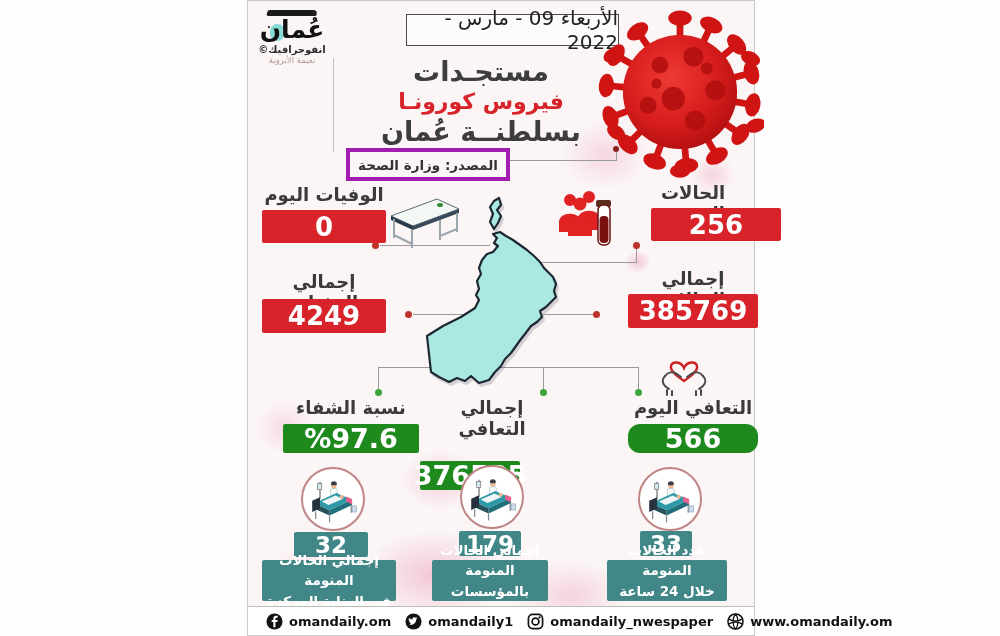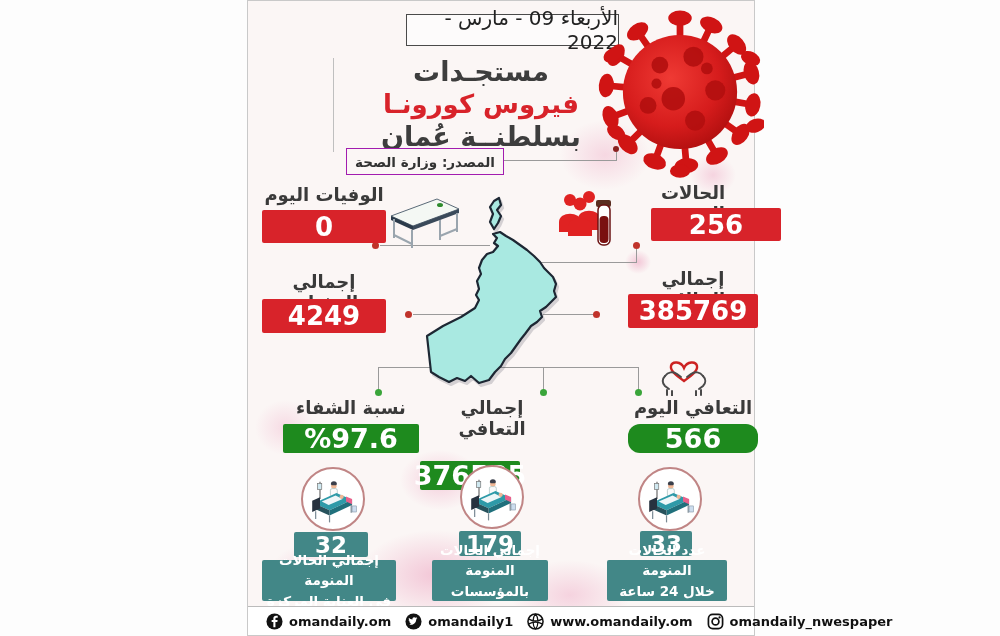--- a/index.html
+++ b/index.html
@@ -18,25 +18,25 @@
         display:flex;align-items:center;justify-content:center;}
   .vbox.red{background:#d8232a;font-size:26px;}
   .vbox.green{background:#1e8a1e;font-size:27px;}
   .vbox.teal{background:#428787;font-size:23px;}
   .tlabel{background:#428787;color:#fff;font-weight:bold;font-size:13.5px;
           text-align:center;direction:rtl;line-height:1.5;border-radius:2px;
           display:flex;flex-direction:column;justify-content:center;}
   .datebox{border:1px solid #4a4a4a;background:rgba(255,255,255,.6);
            display:flex;align-items:center;justify-content:center;
            font-size:20px;color:#222;direction:rtl;font-weight:500;}
-  .srcbox{border:1px solid #a21caf;background:#fbf6f5;display:flex;align-items:center;
+  .srcbox{border:4px solid #a21caf;background:#fbf6f5;display:flex;align-items:center;
           justify-content:center;font-size:13.5px;font-weight:bold;color:#333;direction:rtl;}
   .title{direction:rtl;text-align:center;font-weight:bold;color:#3d3d3d;}
   .t1{font-size:27px;letter-spacing:1px;}
-  .t2{font-size:26px;color:#d8232a;margin-top:2px;}
+  .t2{font-size:22px;color:#d8232a;margin-top:2px;}
   .t3{font-size:27px;margin-top:2px;}
   .circ{border:2px solid #c08585;background:#fff;border-radius:50%;
         display:flex;align-items:center;justify-content:center;}
   .footer{left:248px;top:606px;width:506px;height:29px;background:#fff;
           border-top:1px solid #bbb;display:flex;align-items:center;padding:0 18px;
           box-sizing:border-box;gap:14px;}
   .social{display:flex;align-items:center;gap:6px;font-size:13px;font-weight:bold;color:#111;}
   .logo{text-align:center;color:#111;}
   .logo .word{font-size:25px;font-weight:bold;position:relative;z-index:1;line-height:1.05;}
   .logo .brush{width:50px;height:6px;background:#1a1a1a;border-radius:3px 6px 2px 3px;
@@ -54,20 +54,27 @@
 
   <div class="abs blob" style="left:560px;top:120px;width:90px;height:70px;background:radial-gradient(closest-side,rgba(240,178,202,.45),rgba(240,178,202,0));"></div>
   <div class="abs blob" style="left:690px;top:155px;width:46px;height:40px;background:radial-gradient(closest-side,rgba(240,178,202,.5),rgba(240,178,202,0));"></div>
   <div class="abs blob" style="left:625px;top:250px;width:26px;height:24px;background:radial-gradient(closest-side,rgba(236,160,190,.55),rgba(236,160,190,0));"></div>
   <div class="abs blob" style="left:255px;top:400px;width:60px;height:55px;background:radial-gradient(closest-side,rgba(240,178,202,.4),rgba(240,178,202,0));"></div>
   <div class="abs blob" style="left:400px;top:450px;width:80px;height:60px;background:radial-gradient(closest-side,rgba(238,168,196,.5),rgba(238,168,196,0));"></div>
   <div class="abs blob" style="left:360px;top:530px;width:150px;height:90px;background:radial-gradient(closest-side,rgba(236,160,190,.55),rgba(236,160,190,0));"></div>
   <div class="abs blob" style="left:510px;top:560px;width:120px;height:70px;background:radial-gradient(closest-side,rgba(238,168,196,.45),rgba(238,168,196,0));"></div>
   <div class="abs blob" style="left:270px;top:545px;width:70px;height:60px;background:radial-gradient(closest-side,rgba(238,168,196,.4),rgba(238,168,196,0));"></div>
 
+  <div class="abs logo" style="left:256px;top:10px;width:72px;">
+    <div class="tealdrop"></div>
+    <div class="brush"></div>
+    <div class="word">عُمان</div>
+    <div class="s1">انفوجرافيك©</div>
+    <div class="s2">نعيمة الأبروية</div>
+  </div>
 
   <div class="abs datebox" style="left:406px;top:14px;width:211px;height:30px;">
     <span>الأربعاء 09 - مارس - 2022</span>
   </div>
 
   <div class="abs line" style="left:333px;top:58px;width:1px;height:94px;background:#bfbfbf;"></div>
   <div class="abs title" style="left:346px;top:56px;width:270px;">
     <div class="t1">مستجـدات</div>
     <div class="t2">فيروس كورونـا</div>
     <div class="t3">بسلطنــة عُمان</div>
@@ -324,27 +331,27 @@
     </div>
     <div class="social">
       <svg width="17" height="17" viewBox="0 0 18 18">
         <circle cx="9" cy="9" r="8.5" fill="#111"></circle>
         <path d="M4.5,11.8 C5.6,12.5 7,12.6 8.3,12.1 C10.8,11.2 12,8.9 11.8,6.9 C12.3,6.6 12.8,6.1 13.1,5.5 C12.7,5.7 12.2,5.8 11.8,5.8 C12.3,5.5 12.6,5.1 12.8,4.5 C12.3,4.8 11.8,5 11.2,5.1 C10.3,4.1 8.7,4.3 8.1,5.4 C7.9,5.9 7.8,6.4 7.9,6.9 C6.3,6.8 5.1,6.1 4.2,5 C3.7,6 3.9,7.1 4.9,7.8 C4.5,7.8 4.2,7.7 3.9,7.5 C3.9,8.6 4.7,9.4 5.7,9.7 C5.4,9.8 5,9.8 4.7,9.7 C5,10.6 5.8,11.2 6.8,11.2 C6.1,11.7 5.3,11.9 4.5,11.8 Z" fill="#fff"></path>
       </svg>
       <span>omandaily1</span>
     </div>
     <div class="social">
       <svg width="17" height="17" viewBox="0 0 18 18">
-        <circle cx="9" cy="9" r="8" fill="none" stroke="#111" stroke-width="1.6"></circle>
-        <path d="M2,6.5 C6,9 12,9 16,6.5 M2,11.5 C6,9 12,9 16,11.5 M9,1 C5.5,5 5.5,13 9,17 M9,1 C12.5,5 12.5,13 9,17" fill="none" stroke="#111" stroke-width="1.3"></path>
-      </svg>
-      <span>www.omandaily.om</span>
+        <rect x="1.5" y="1.5" width="15" height="15" rx="4.5" fill="none" stroke="#111" stroke-width="1.8"></rect>
+        <circle cx="9" cy="9" r="3.6" fill="none" stroke="#111" stroke-width="1.8"></circle>
+        <circle cx="13.3" cy="4.7" r="1.2" fill="#111"></circle>
+      </svg>
+      <span>omandaily_nwespaper</span>
     </div>
     <div class="social">
       <svg width="17" height="17" viewBox="0 0 18 18">
-        <rect x="1.5" y="1.5" width="15" height="15" rx="4.5" fill="none" stroke="#111" stroke-width="1.8"></rect>
-        <circle cx="9" cy="9" r="3.6" fill="none" stroke="#111" stroke-width="1.8"></circle>
-        <circle cx="13.3" cy="4.7" r="1.2" fill="#111"></circle>
-      </svg>
-      <span>omandaily_nwespaper</span>
+        <circle cx="9" cy="9" r="8" fill="none" stroke="#111" stroke-width="1.6"></circle>
+        <path d="M2,6.5 C6,9 12,9 16,6.5 M2,11.5 C6,9 12,9 16,11.5 M9,1 C5.5,5 5.5,13 9,17 M9,1 C12.5,5 12.5,13 9,17" fill="none" stroke="#111" stroke-width="1.3"></path>
+      </svg>
+      <span>www.omandaily.om</span>
     </div>
   </div>
 </div>
 
 </body></html>

